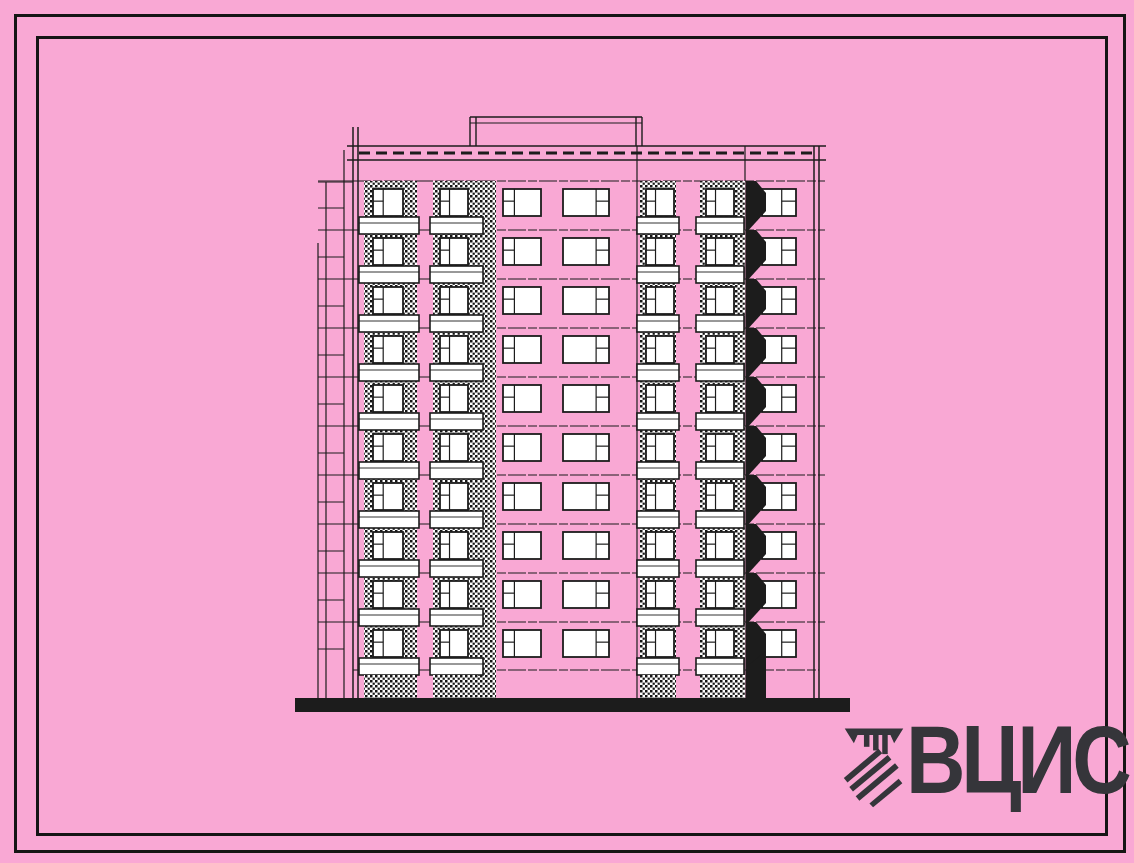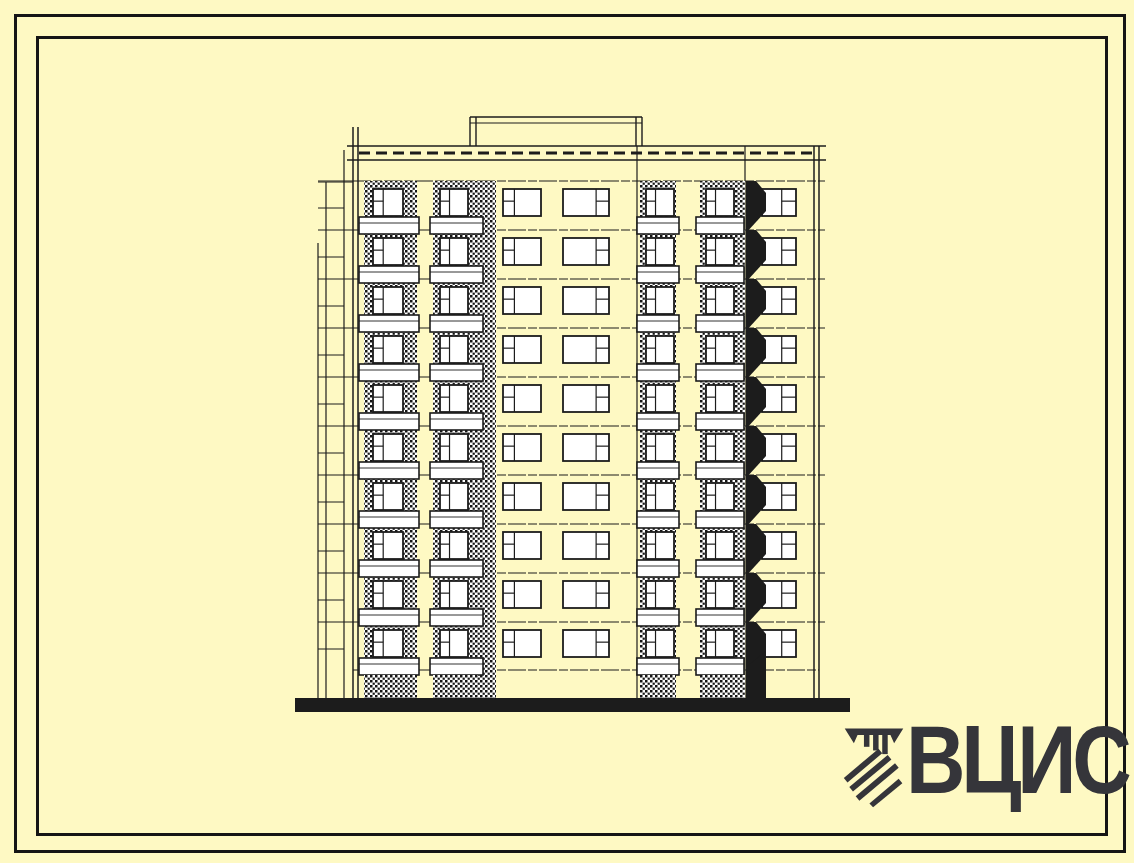--- a/index.html
+++ b/index.html
@@ -1,16 +1,16 @@
 <!DOCTYPE html>
 <html><head>
 <meta charset="utf-8">
 <style>
   html,body{margin:0;padding:0;background:#ffffff;}
-  .canvas{position:relative;width:1134px;height:863px;background:#fef9c3;overflow:hidden;
+  .canvas{position:relative;width:1134px;height:863px;background:#f9a8d4;overflow:hidden;
           font-family:"Liberation Sans",sans-serif;}
   .frame{position:absolute;border:3px solid #151515;}
   .frame.outer{left:14px;top:14px;width:1106px;height:833px;}
   .frame.inner{left:36px;top:36px;width:1066px;height:794px;}
   #elev{position:absolute;left:0;top:0;}
   .logo{position:absolute;left:842px;top:716px;display:flex;align-items:flex-start;}
   .logo-emblem{width:64px;height:84px;margin-top:8px;}
   .logo-text{font-weight:bold;font-size:97px;line-height:88px;letter-spacing:-5px;
              transform:scaleX(.85);transform-origin:left top;white-space:nowrap;}
 </style>

